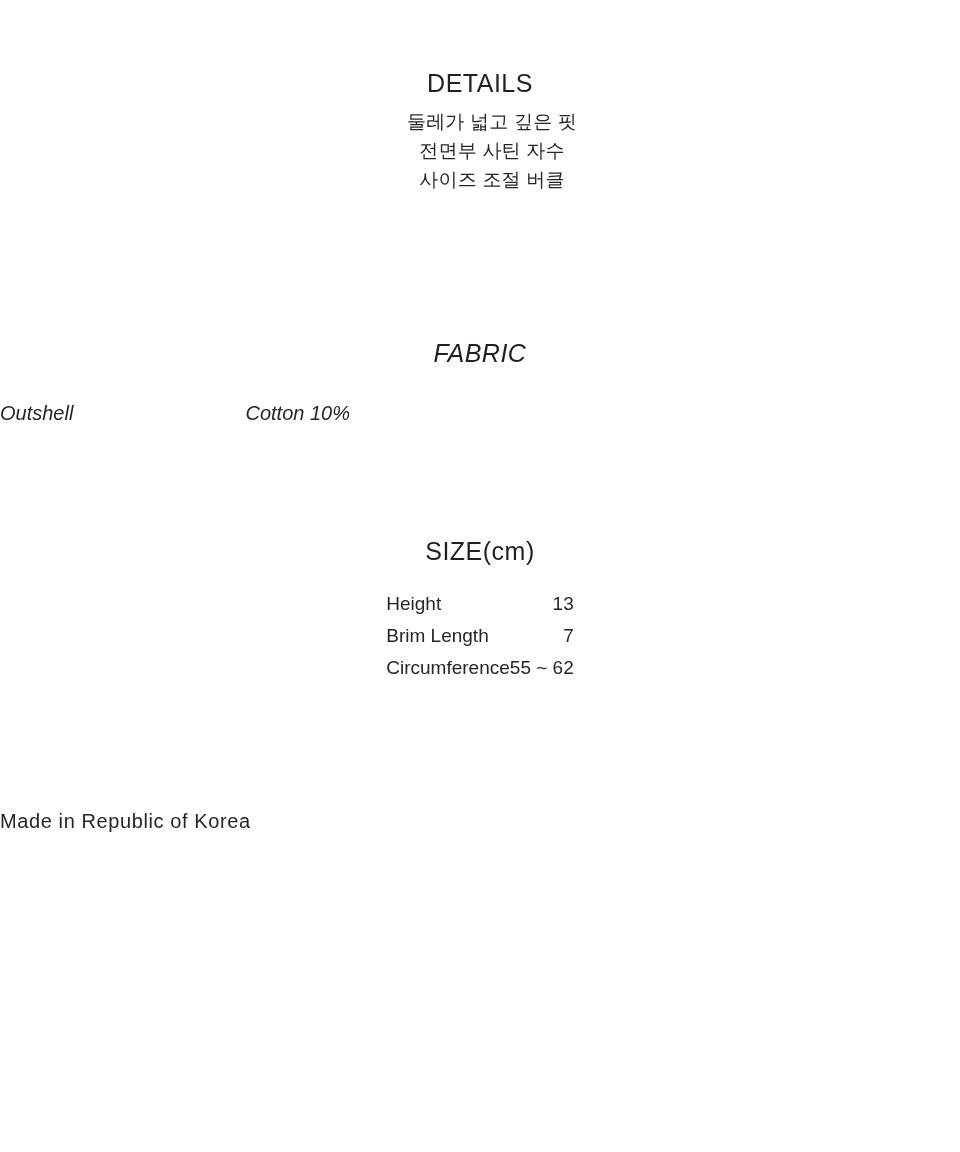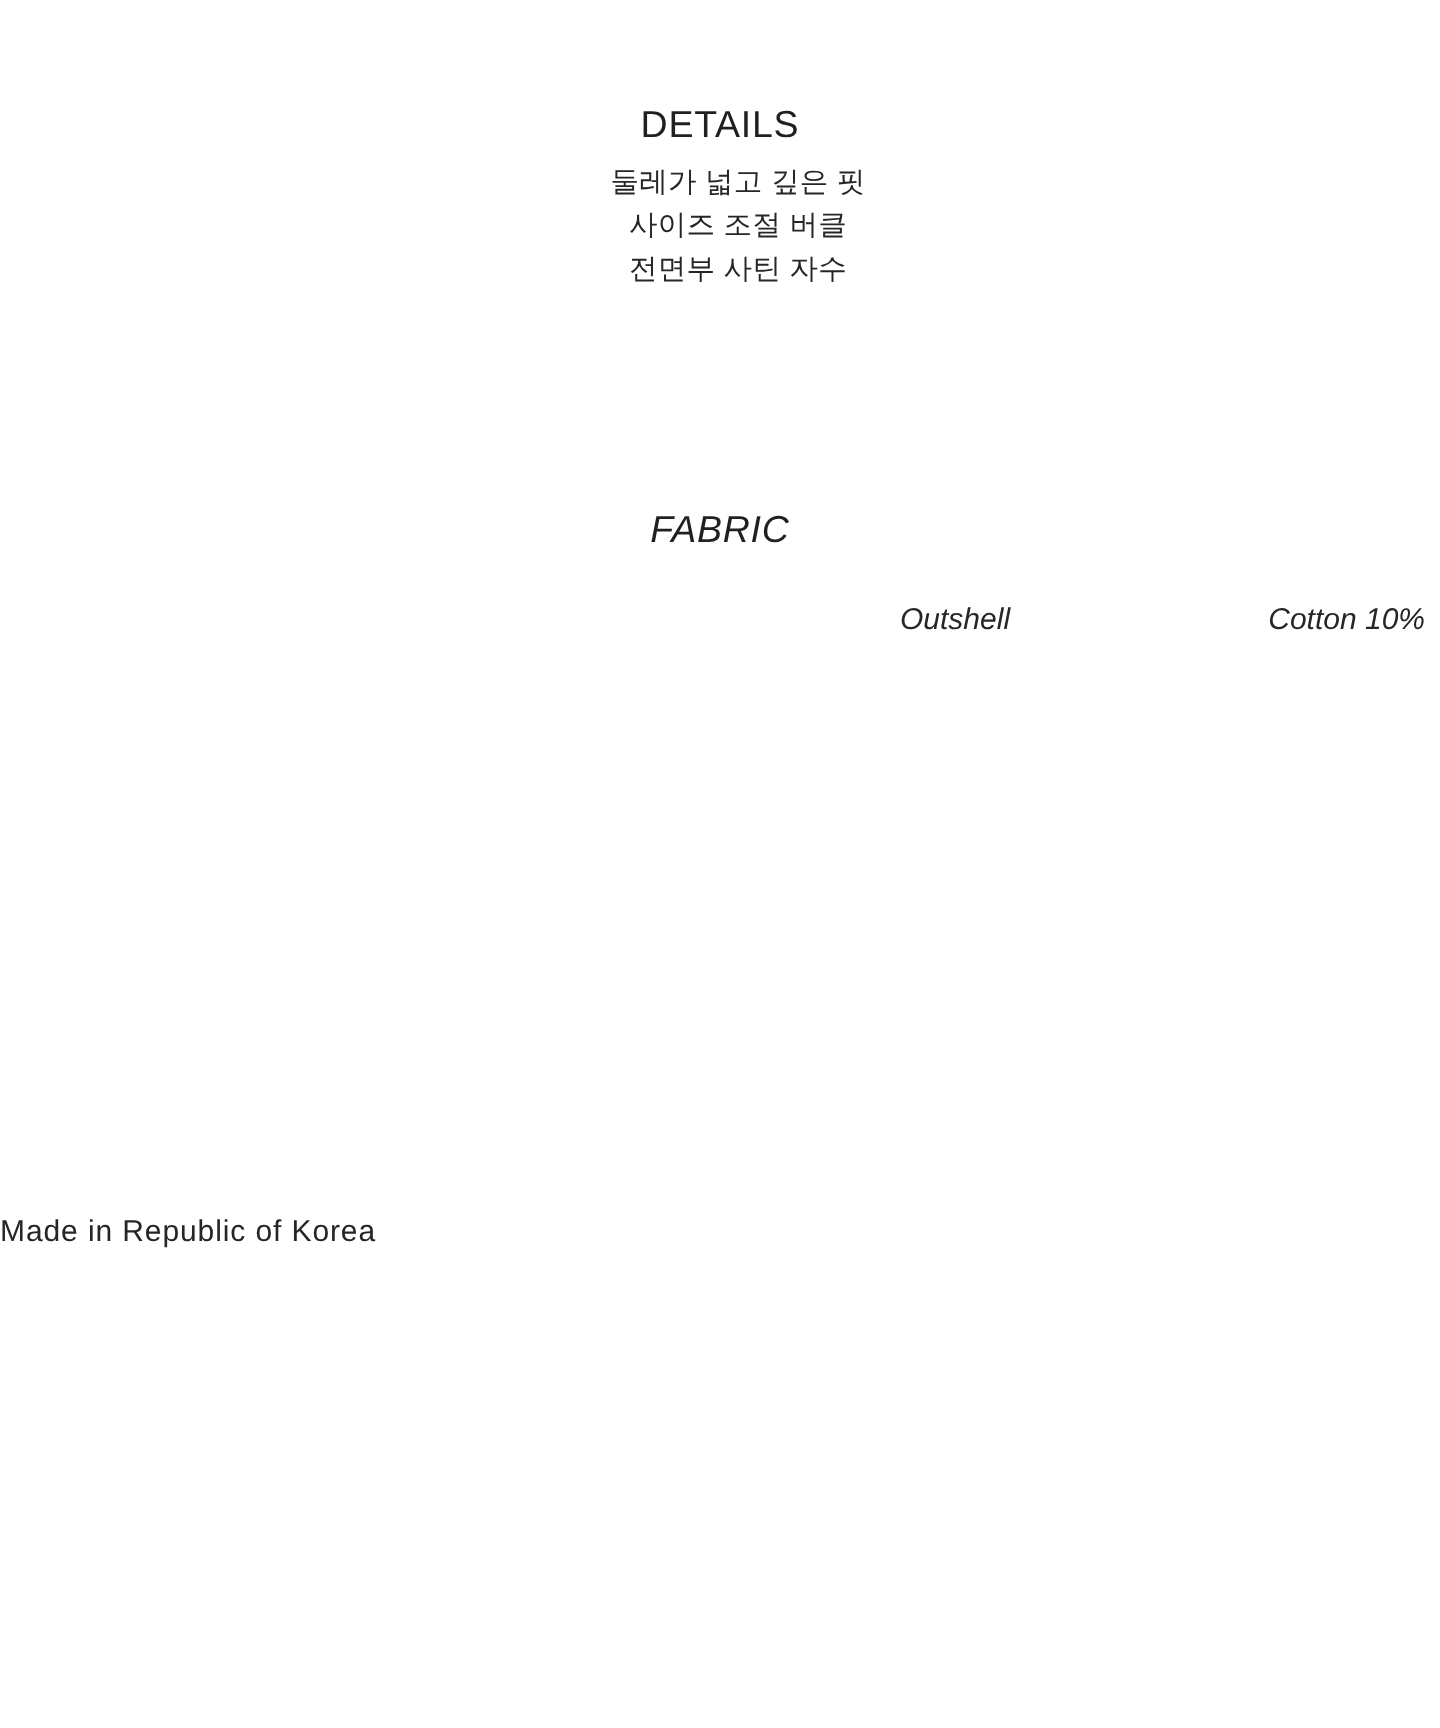--- a/index.html
+++ b/index.html
@@ -52,21 +52,21 @@
     top: 338px;
     left: 0;
     width: 960px;
     text-align: center;
     font-style: italic;
   }
   .fabric-rows {
     margin-top: 30px;
     display: flex;
     flex-direction: column;
-    align-items: flex-end;
+    align-items: flex-start;
   }
   .fabric-row {
     display: flex;
     width: 360px;
     justify-content: space-between;
     font-size: 20px;
     line-height: 30px;
   }
   .fabric-label {
     text-align: left;
@@ -119,31 +119,50 @@
 </style>
 </head>
 <body>
 
 <div class="page">
 
   <section class="details-block">
     <div class="section-title">DETAILS</div>
     <div class="details-lines">
       <div class="details-line">둘레가 넓고 깊은 핏</div>
+      <div class="details-line">전면부 사틴 자수</div>
       <div class="details-line">사이즈 조절 버클</div>
-      <div class="details-line">전면부 사틴 자수</div>
     </div>
   </section>
 
   <section class="fabric-block">
     <div class="section-title">FABRIC</div>
     <div class="fabric-rows">
       <div class="fabric-row">
         <span class="fabric-label">Outshell</span>
         <span class="fabric-value">Cotton 10%</span>
       </div>
     </div>
   </section>
 
+  <section class="size-block">
+    <div class="section-title">SIZE(cm)</div>
+    <table class="size-table">
+      <tbody>
+        <tr>
+          <td class="size-label">Height</td>
+          <td class="size-value">13</td>
+        </tr>
+        <tr>
+          <td class="size-label">Brim Length</td>
+          <td class="size-value">7</td>
+        </tr>
+        <tr>
+          <td class="size-label">Circumference</td>
+          <td class="size-value">55 ~ 62</td>
+        </tr>
+      </tbody>
+    </table>
+  </section>
 
   <div class="made-in">Made in Republic of Korea</div>
 
 </div>
 
 </body></html>

